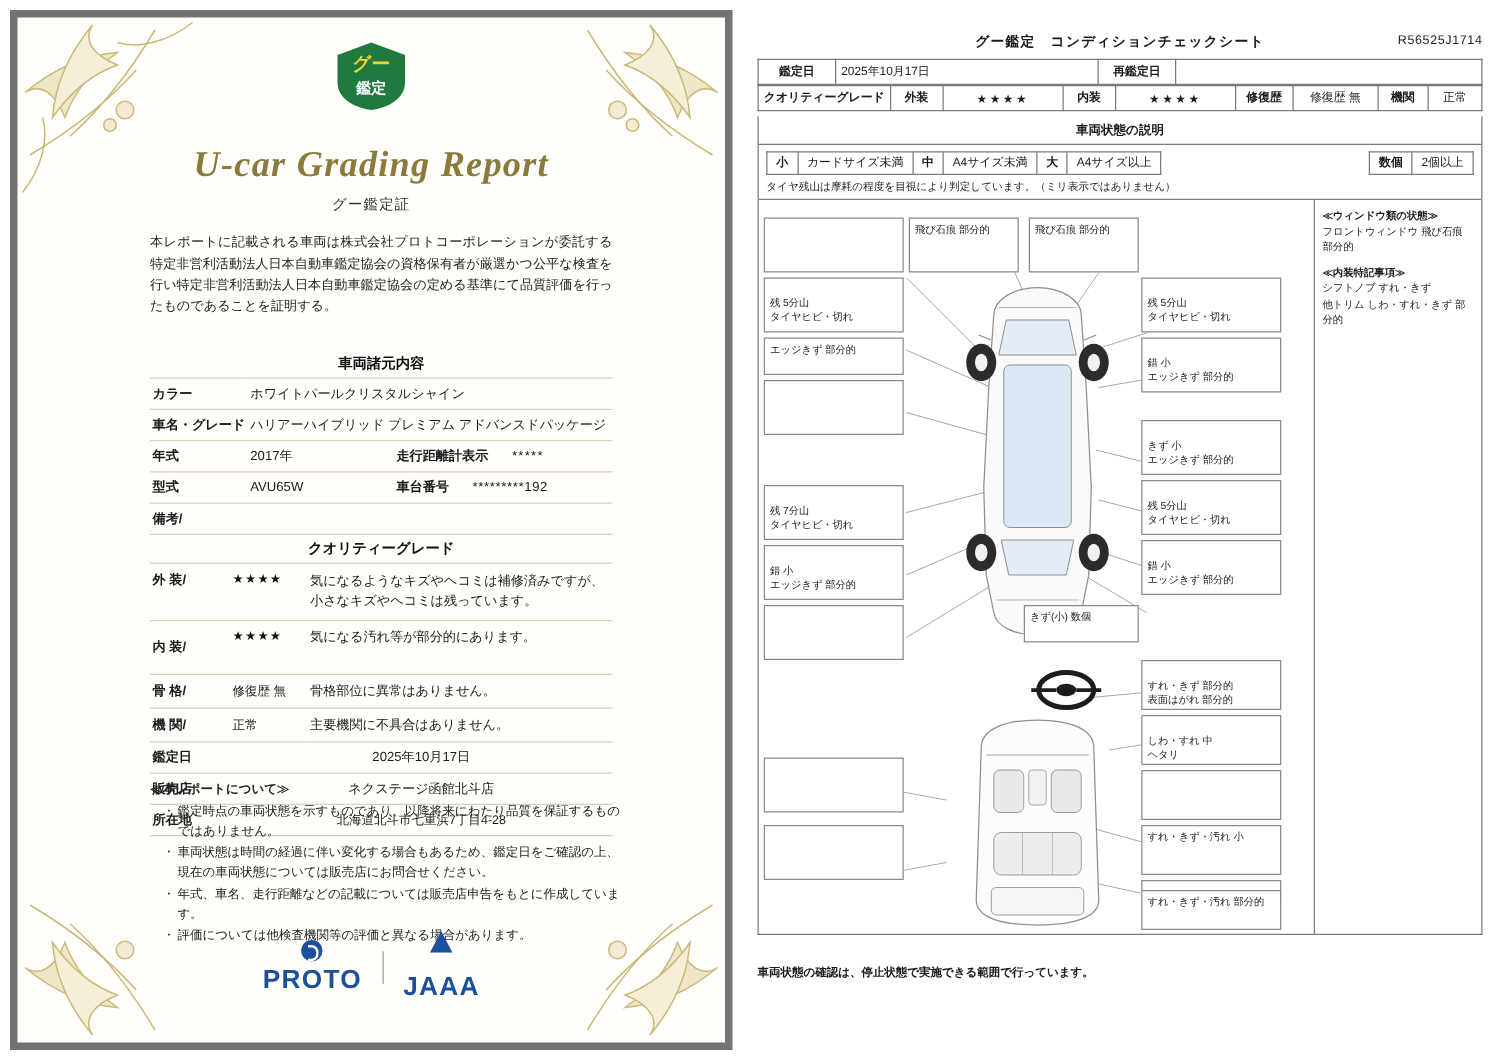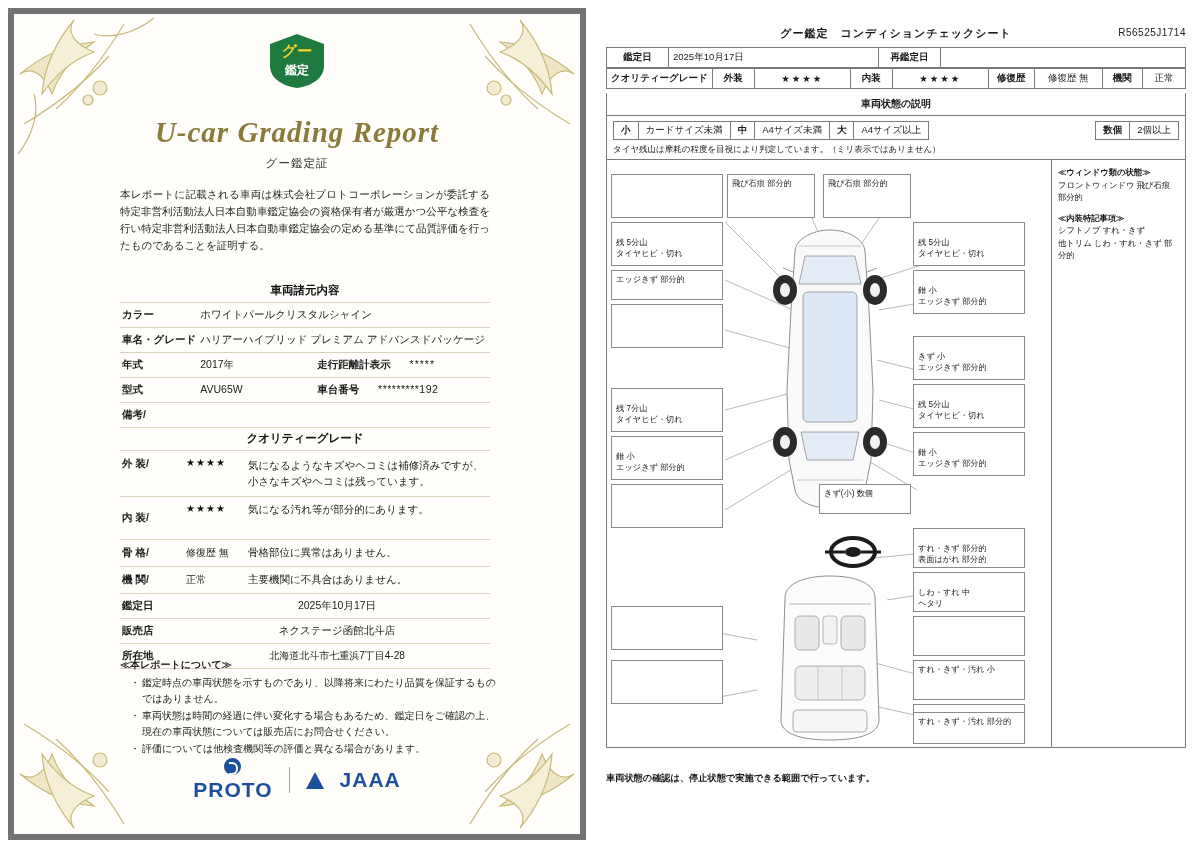--- a/index.html
+++ b/index.html
@@ -77,21 +77,21 @@
     background:#1c4f9c; display:inline-block; position:relative;
   }
   .proto-dot:after{
     content:""; position:absolute; left:5px; top:4px;
     width:7px; height:9px; border:2px solid #fff; border-left:none;
     border-radius:0 6px 6px 0;
   }
   .divline { width:1px; height:26px; background:#9aa0a6; }
   .jaaa {
     font-weight:bold; font-size:21px; color:#1c4f9c; letter-spacing:1px;
-    display:flex; align-items:center; gap:16px;
+    display:flex; align-items:center; gap:16px;flex-direction:column;
   }
   .jaaa-tri {
     width:0;height:0;border-left:9px solid transparent;border-right:9px solid transparent;
     border-bottom:17px solid #1c4f9c;
   }
 
   
   #right-sheet {
     position:absolute; left:606px; top:26px; width:580px; height:790px;
     font-size:9px;
@@ -264,20 +264,21 @@
         </tr>
       </tbody>
         </table>
     </div>
 
     <div class="notes">
       <div class="nh">≪本レポートについて≫</div>
       <ul>
         <li>鑑定時点の車両状態を示すものであり、以降将来にわたり品質を保証するものではありません。</li>
         <li>車両状態は時間の経過に伴い変化する場合もあるため、鑑定日をご確認の上、現在の車両状態については販売店にお問合せください。</li>
+        <li>年式、車名、走行距離などの記載については販売店申告をもとに作成しています。</li>
         <li>評価については他検査機関等の評価と異なる場合があります。</li>
       </ul>
     </div>
 
     <div class="logos">
       <div class="proto">
         <span class="proto-dot"></span>
         <span>PROTO</span>
       </div>
       <div class="divline"></div>

